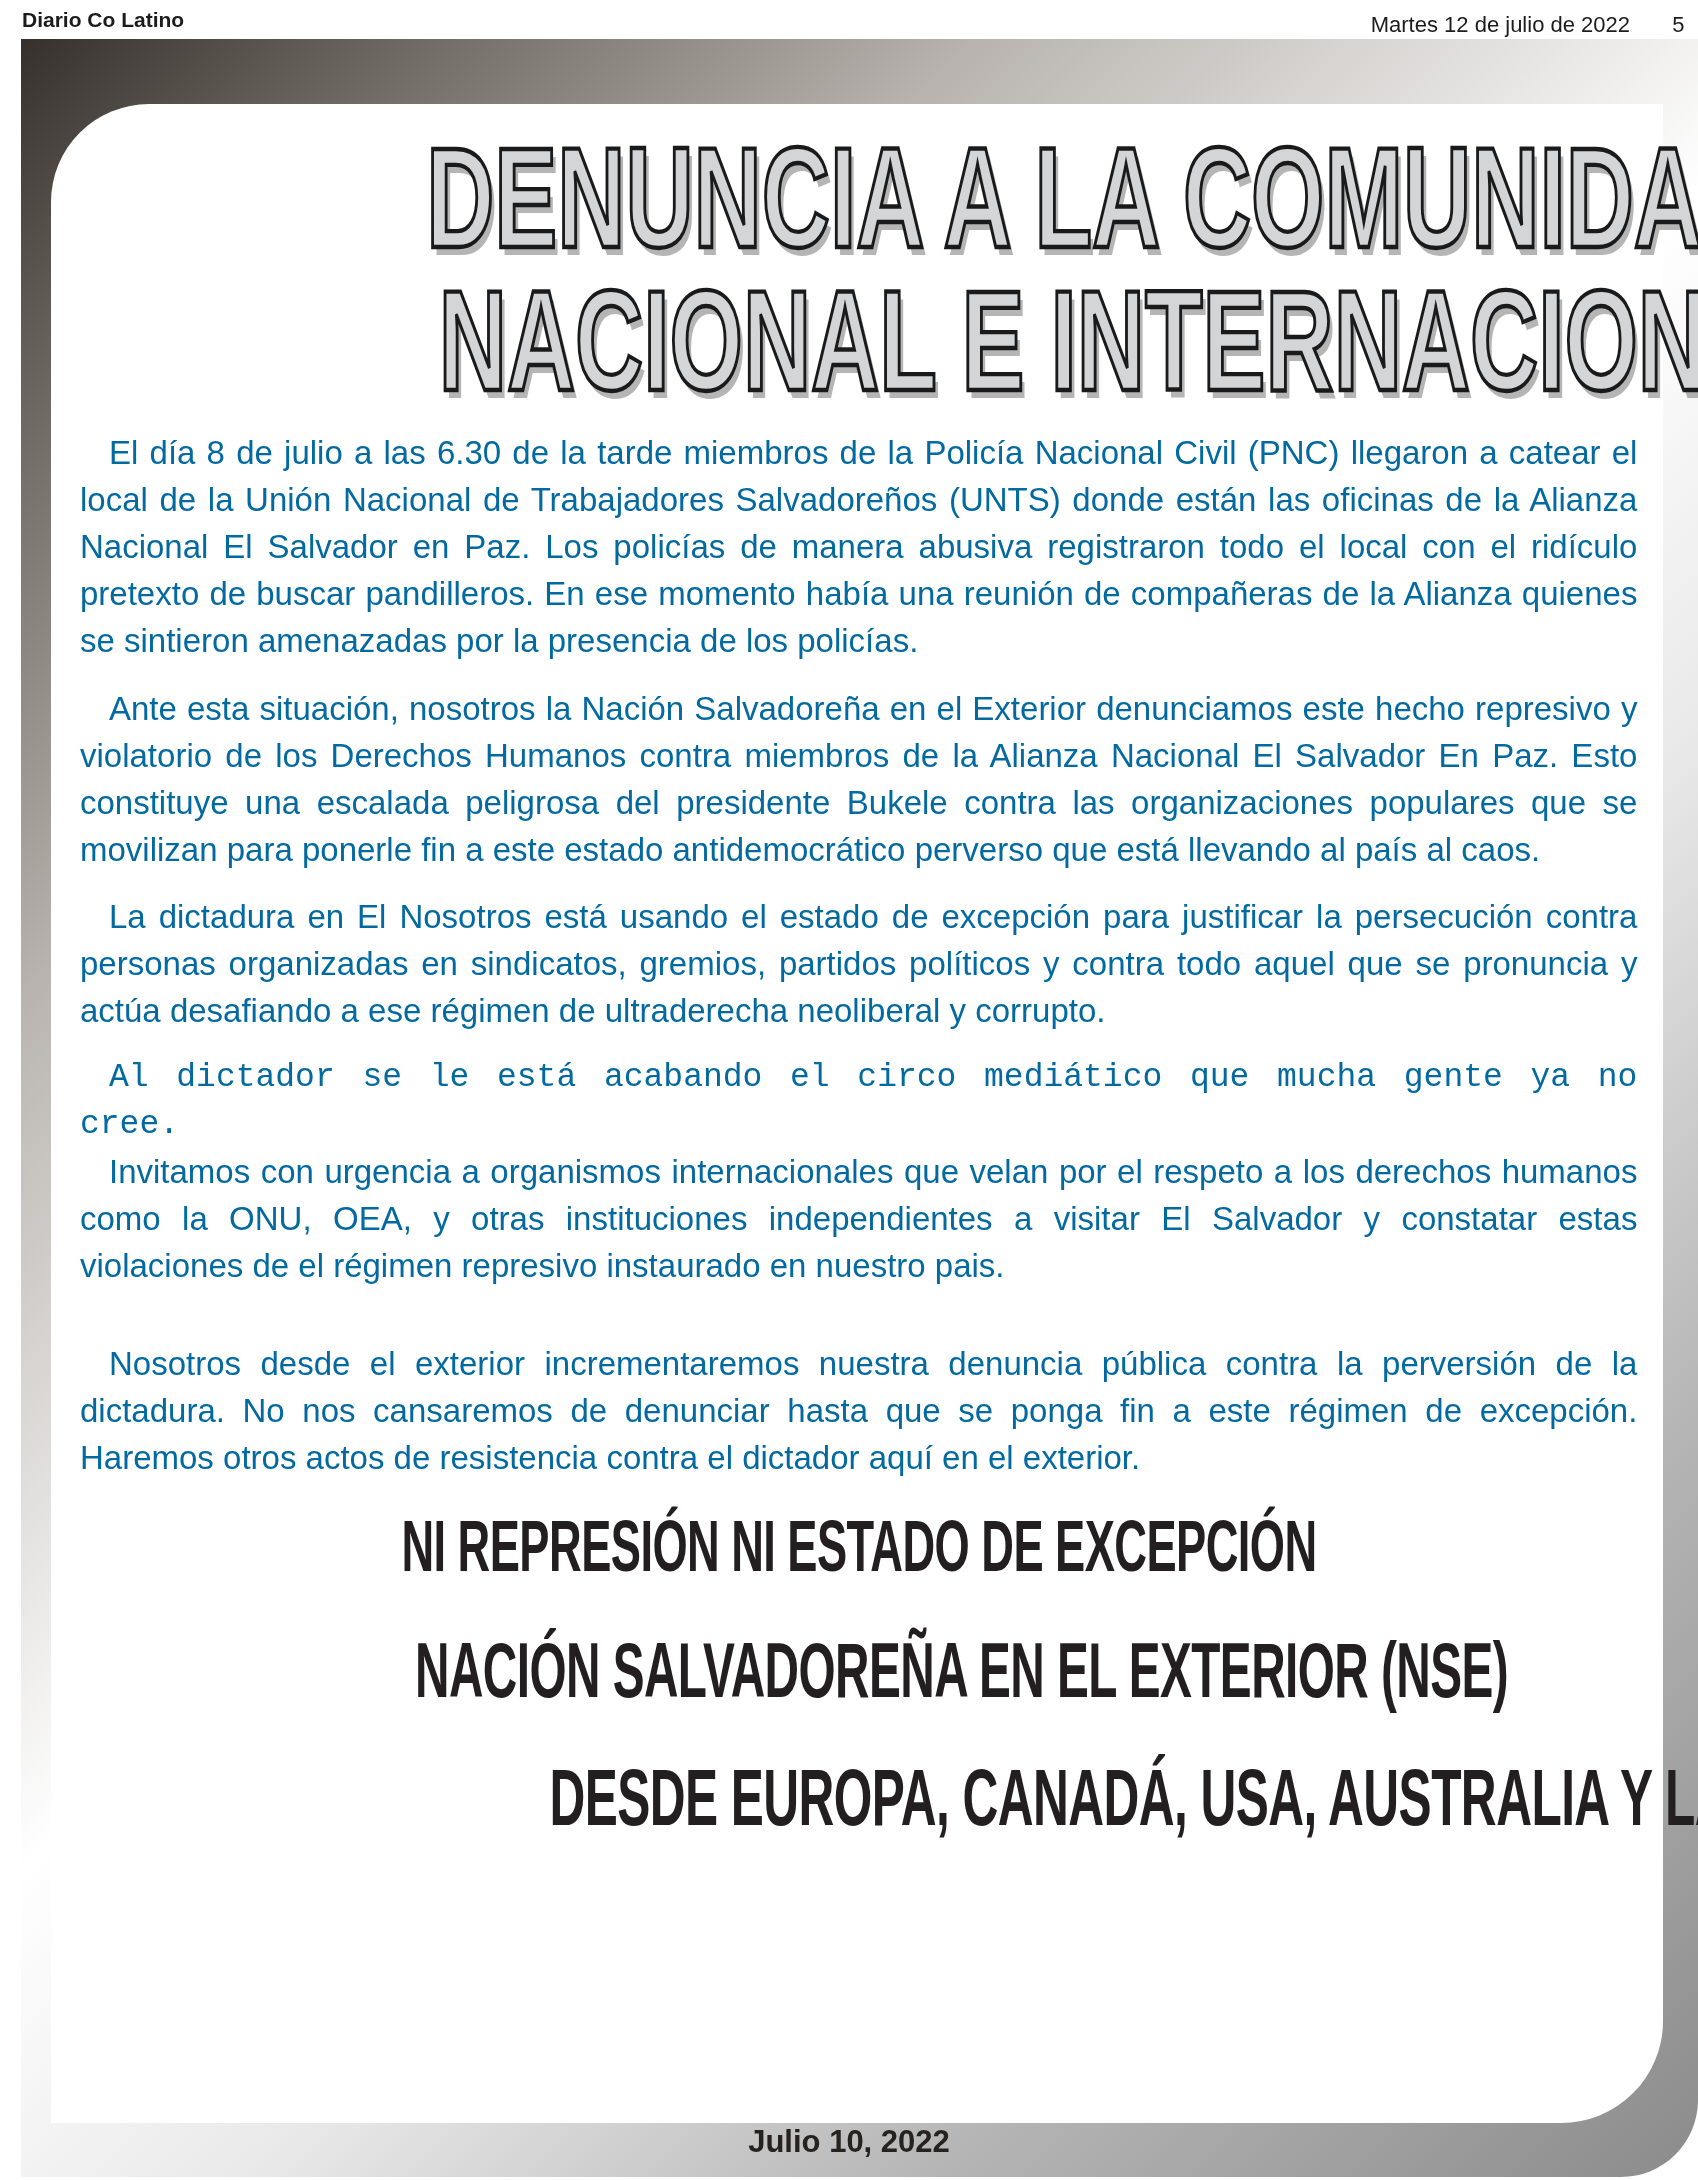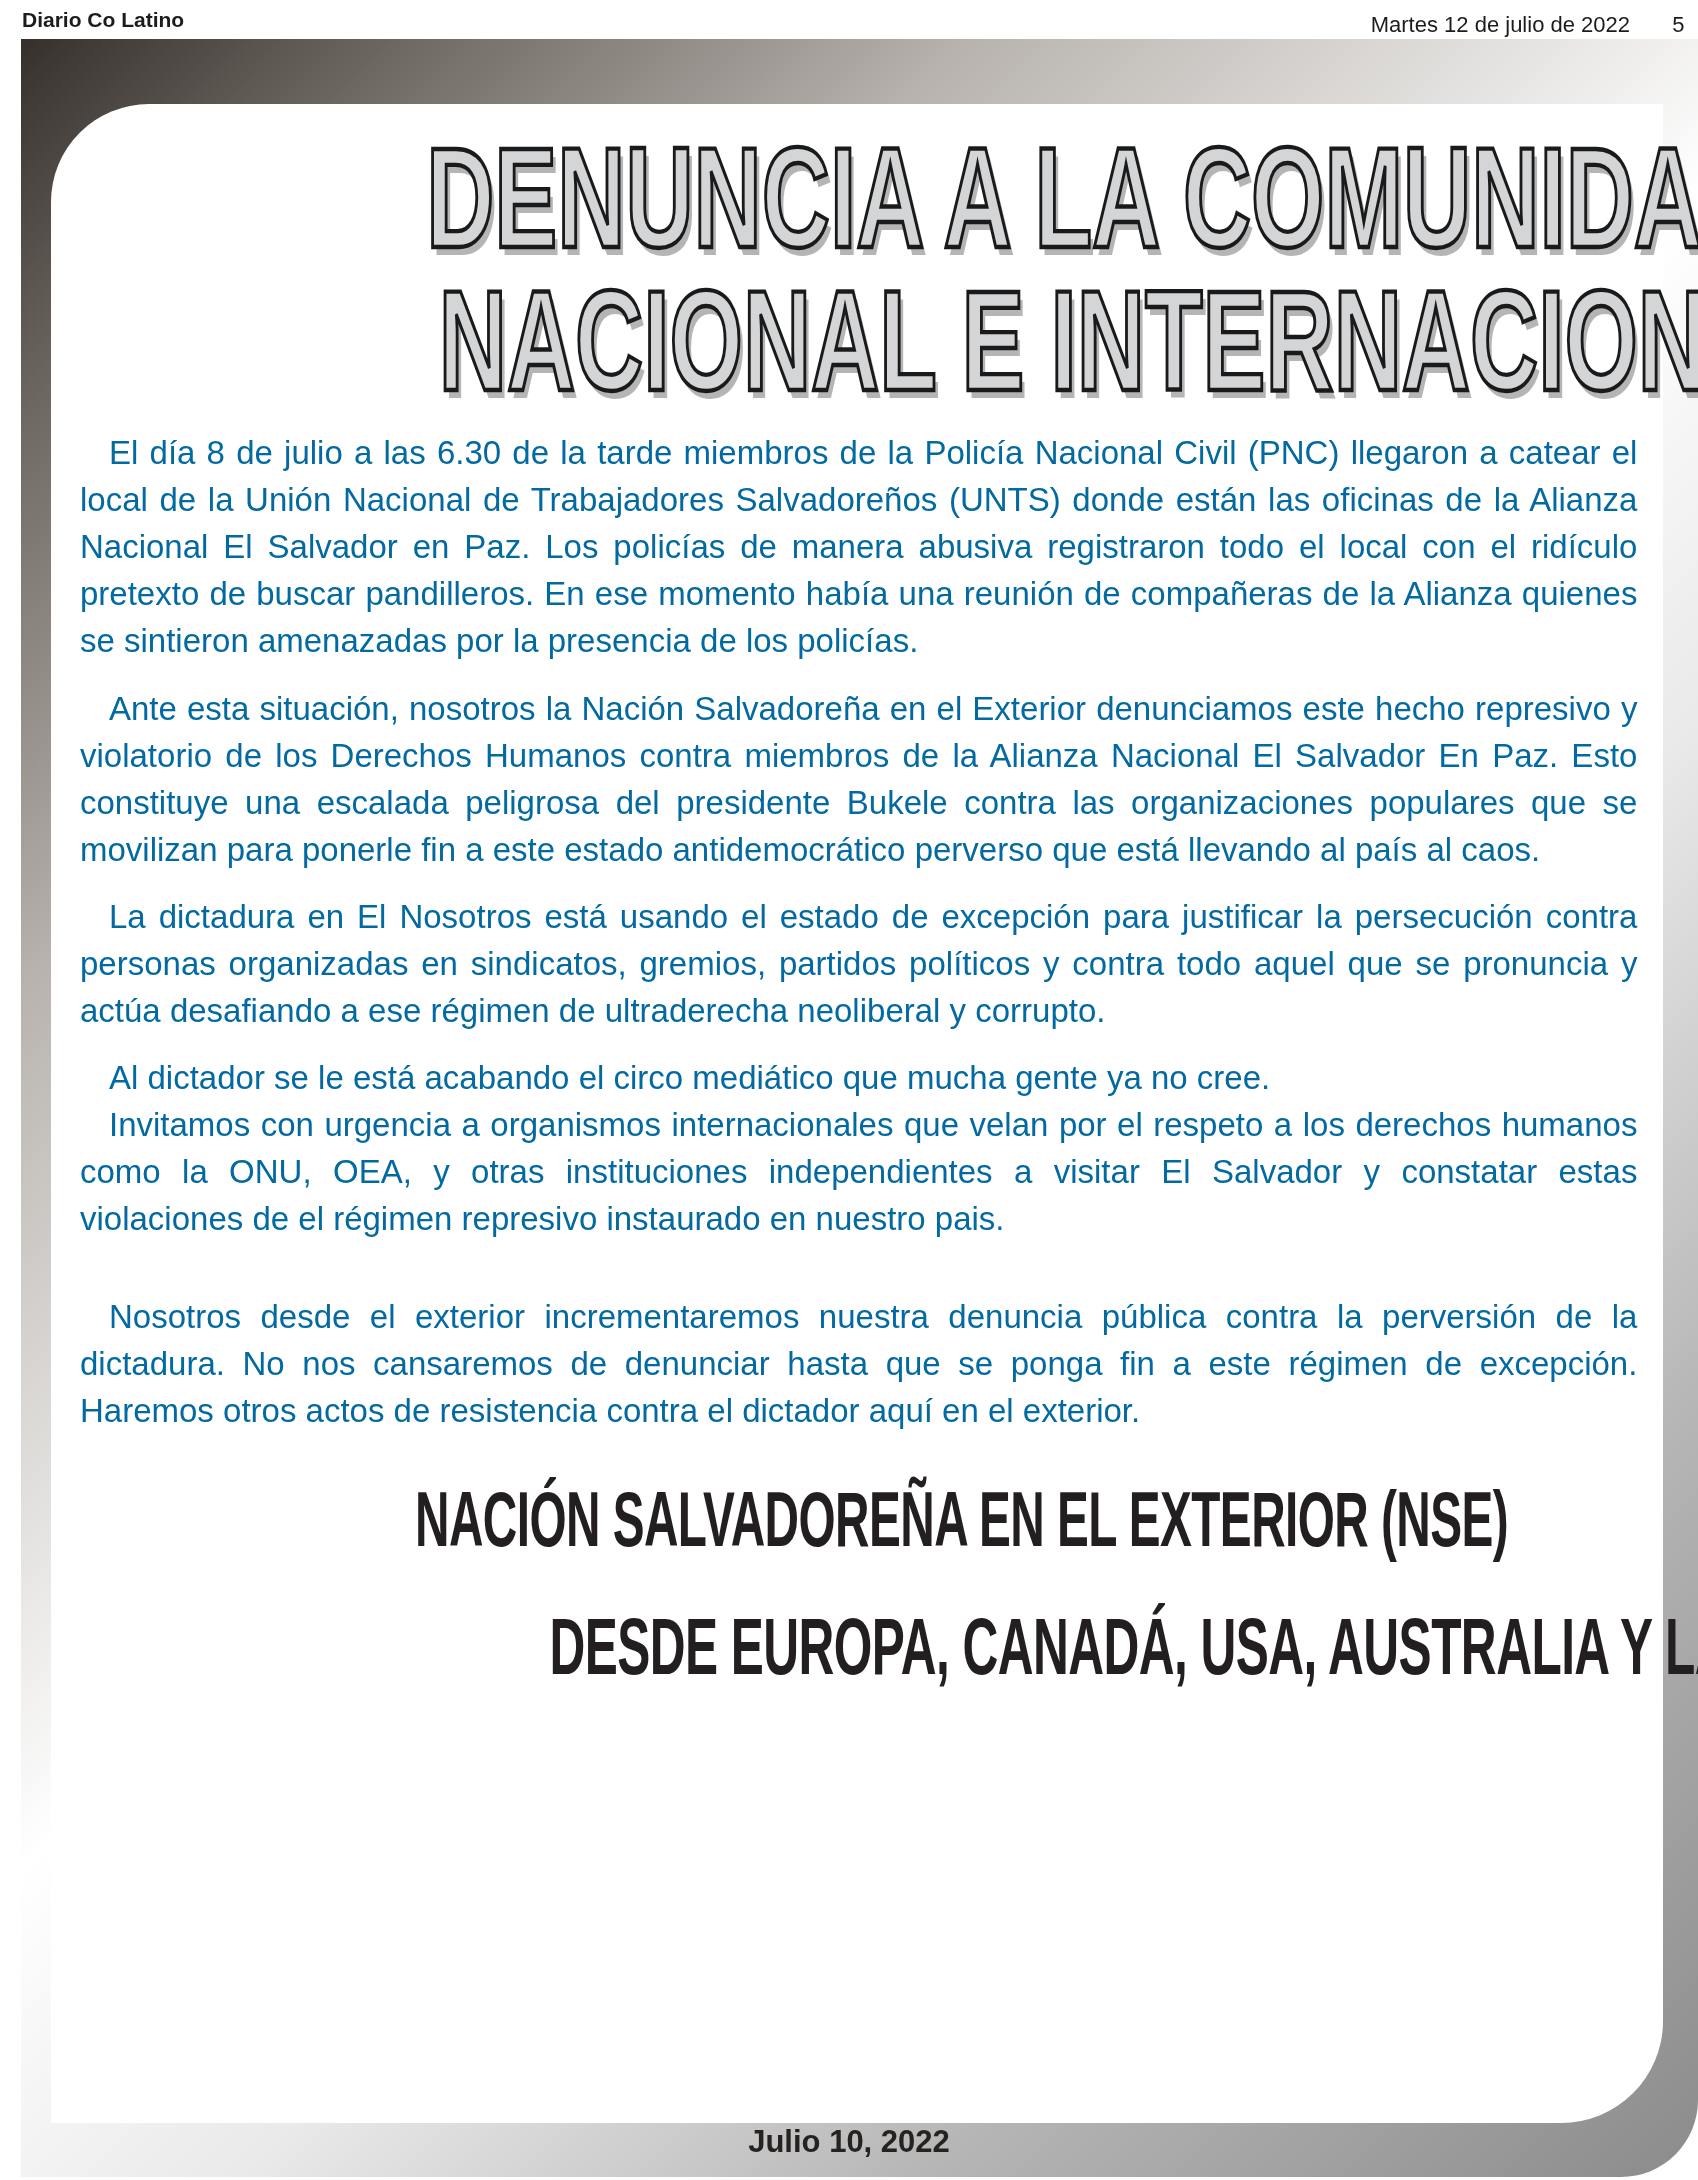--- a/index.html
+++ b/index.html
@@ -49,21 +49,21 @@
 
   
   .body-text{margin-top:17px;}
   .para{
     font-size:33px;line-height:47px;
     text-align:justify;
     text-indent:29px;
     margin:0 0 20.4px 0;
     color:#0369a1;
   }
-  .para.tight{margin-bottom:0;}
+  .para.tight{margin-bottom:0;font-family:Liberation Mono, monospace;}
   .para.big-gap{margin-bottom:51px;}
   .para:last-child{margin-bottom:0;}
 
   
   .slogans{margin-top:25.6px;text-align:center;}
   .slogan{display:block;font-weight:bold;color:#231f20;white-space:nowrap;margin:0;}
   .slogan .squeeze{display:inline-block;transform:scaleX(0.62);transform-origin:50% 50%;white-space:nowrap;letter-spacing:-0.9px;}
   .slogan-1{font-size:73px;line-height:78px;margin-top:0;}
   .slogan-2{font-size:77px;line-height:82px;margin-top:44px;}
   .slogan-3{font-size:80px;line-height:85px;margin-top:44px;}
@@ -99,20 +99,21 @@
     <div class="body-text">
       <p class="para">El día 8 de julio a las 6.30 de la tarde miembros de la Policía Nacional Civil (PNC) llegaron a catear el local de la Unión Nacional de Trabajadores Salvadoreños (UNTS) donde están las oficinas de la Alianza Nacional El Salvador en Paz. Los policías de manera abusiva registraron todo el local con el ridículo pretexto de buscar pandilleros. En ese momento había una reunión de compañeras de la Alianza quienes se sintieron amenazadas por la presencia de los policías.</p>
       <p class="para">Ante esta situación, nosotros la Nación Salvadoreña en el Exterior denunciamos este hecho represivo y violatorio de los Derechos Humanos contra miembros de la Alianza Nacional El Salvador En Paz. Esto constituye una escalada peligrosa del presidente Bukele contra las organizaciones populares que se movilizan para ponerle fin a este estado antidemocrático perverso que está llevando al país al caos.</p>
       <p class="para">La dictadura en El Nosotros está usando el estado de excepción para justificar la persecución contra personas organizadas en sindicatos, gremios, partidos políticos y contra todo aquel que se pronuncia y actúa desafiando a ese régimen de ultraderecha  neoliberal y corrupto.</p>
       <p class="para tight">Al dictador se le está acabando el circo mediático que mucha gente ya no cree.</p>
       <p class="para big-gap">Invitamos con urgencia a organismos internacionales que velan por el respeto a los derechos humanos como la ONU, OEA, y otras instituciones independientes a visitar El Salvador y constatar estas violaciones de el régimen represivo instaurado en nuestro pais.</p>
       <p class="para">Nosotros desde el exterior incrementaremos nuestra denuncia pública contra la perversión de la dictadura. No nos cansaremos de denunciar hasta que se ponga fin a este régimen de excepción. Haremos otros actos de resistencia contra el dictador aquí en el exterior.</p>
     </div>
 
     <div class="slogans">
+      <span class="slogan slogan-1"><span class="squeeze">NI REPRESIÓN NI ESTADO DE EXCEPCIÓN</span></span>
       <span class="slogan slogan-2"><span class="squeeze">NACIÓN SALVADOREÑA EN EL EXTERIOR (NSE)</span></span>
       <span class="slogan slogan-3"><span class="squeeze">DESDE EUROPA, CANADÁ, USA, AUSTRALIA Y LATINO AMÉRICA</span></span>
     </div>
 
   </div>
 </div>
 
 <div class="bottom-date">Julio 10, 2022</div>
 
 

